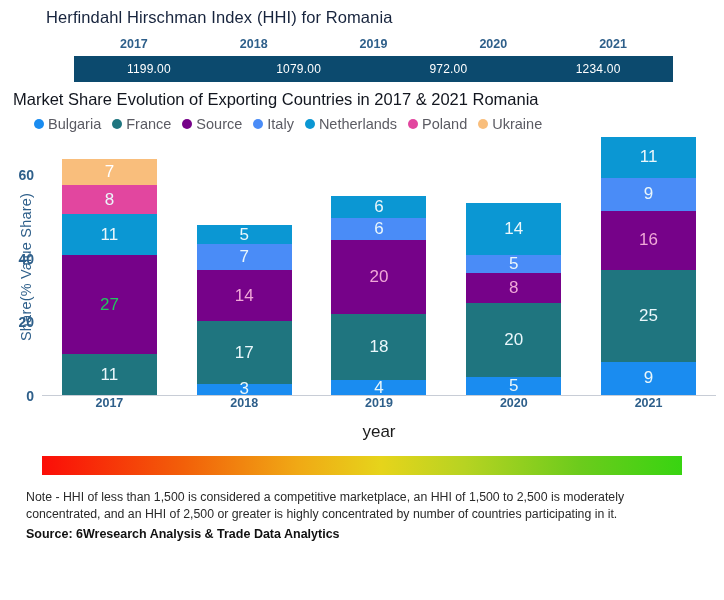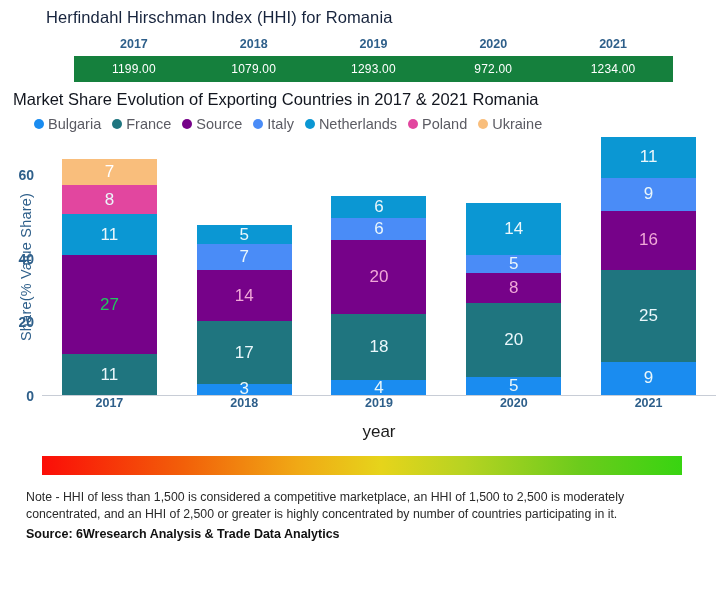--- a/index.html
+++ b/index.html
@@ -196,24 +196,23 @@
 
 <div class="hhi-block">
   <div class="hhi-title">Herfindahl Hirschman Index (HHI) for Romania</div>
   <div class="hhi-years">
       <div class="cell">2017</div>
       <div class="cell">2018</div>
       <div class="cell">2019</div>
       <div class="cell">2020</div>
       <div class="cell">2021</div>
     </div>
-  <div class="hhi-bar" style="background: #15803d;">
+  <div class="hhi-bar" style="background: #0c4a6e;">
       <div class="cell">1199.00</div>
       <div class="cell">1079.00</div>
-      <div class="cell">1293.00</div>
       <div class="cell">972.00</div>
       <div class="cell">1234.00</div>
     </div>
 </div>
 
 <div>
   <div class="chart-title">Market Share Evolution of Exporting Countries in 2017 &amp; 2021 Romania</div>
 
   <div class="legend">
       <div class="legend-item">

